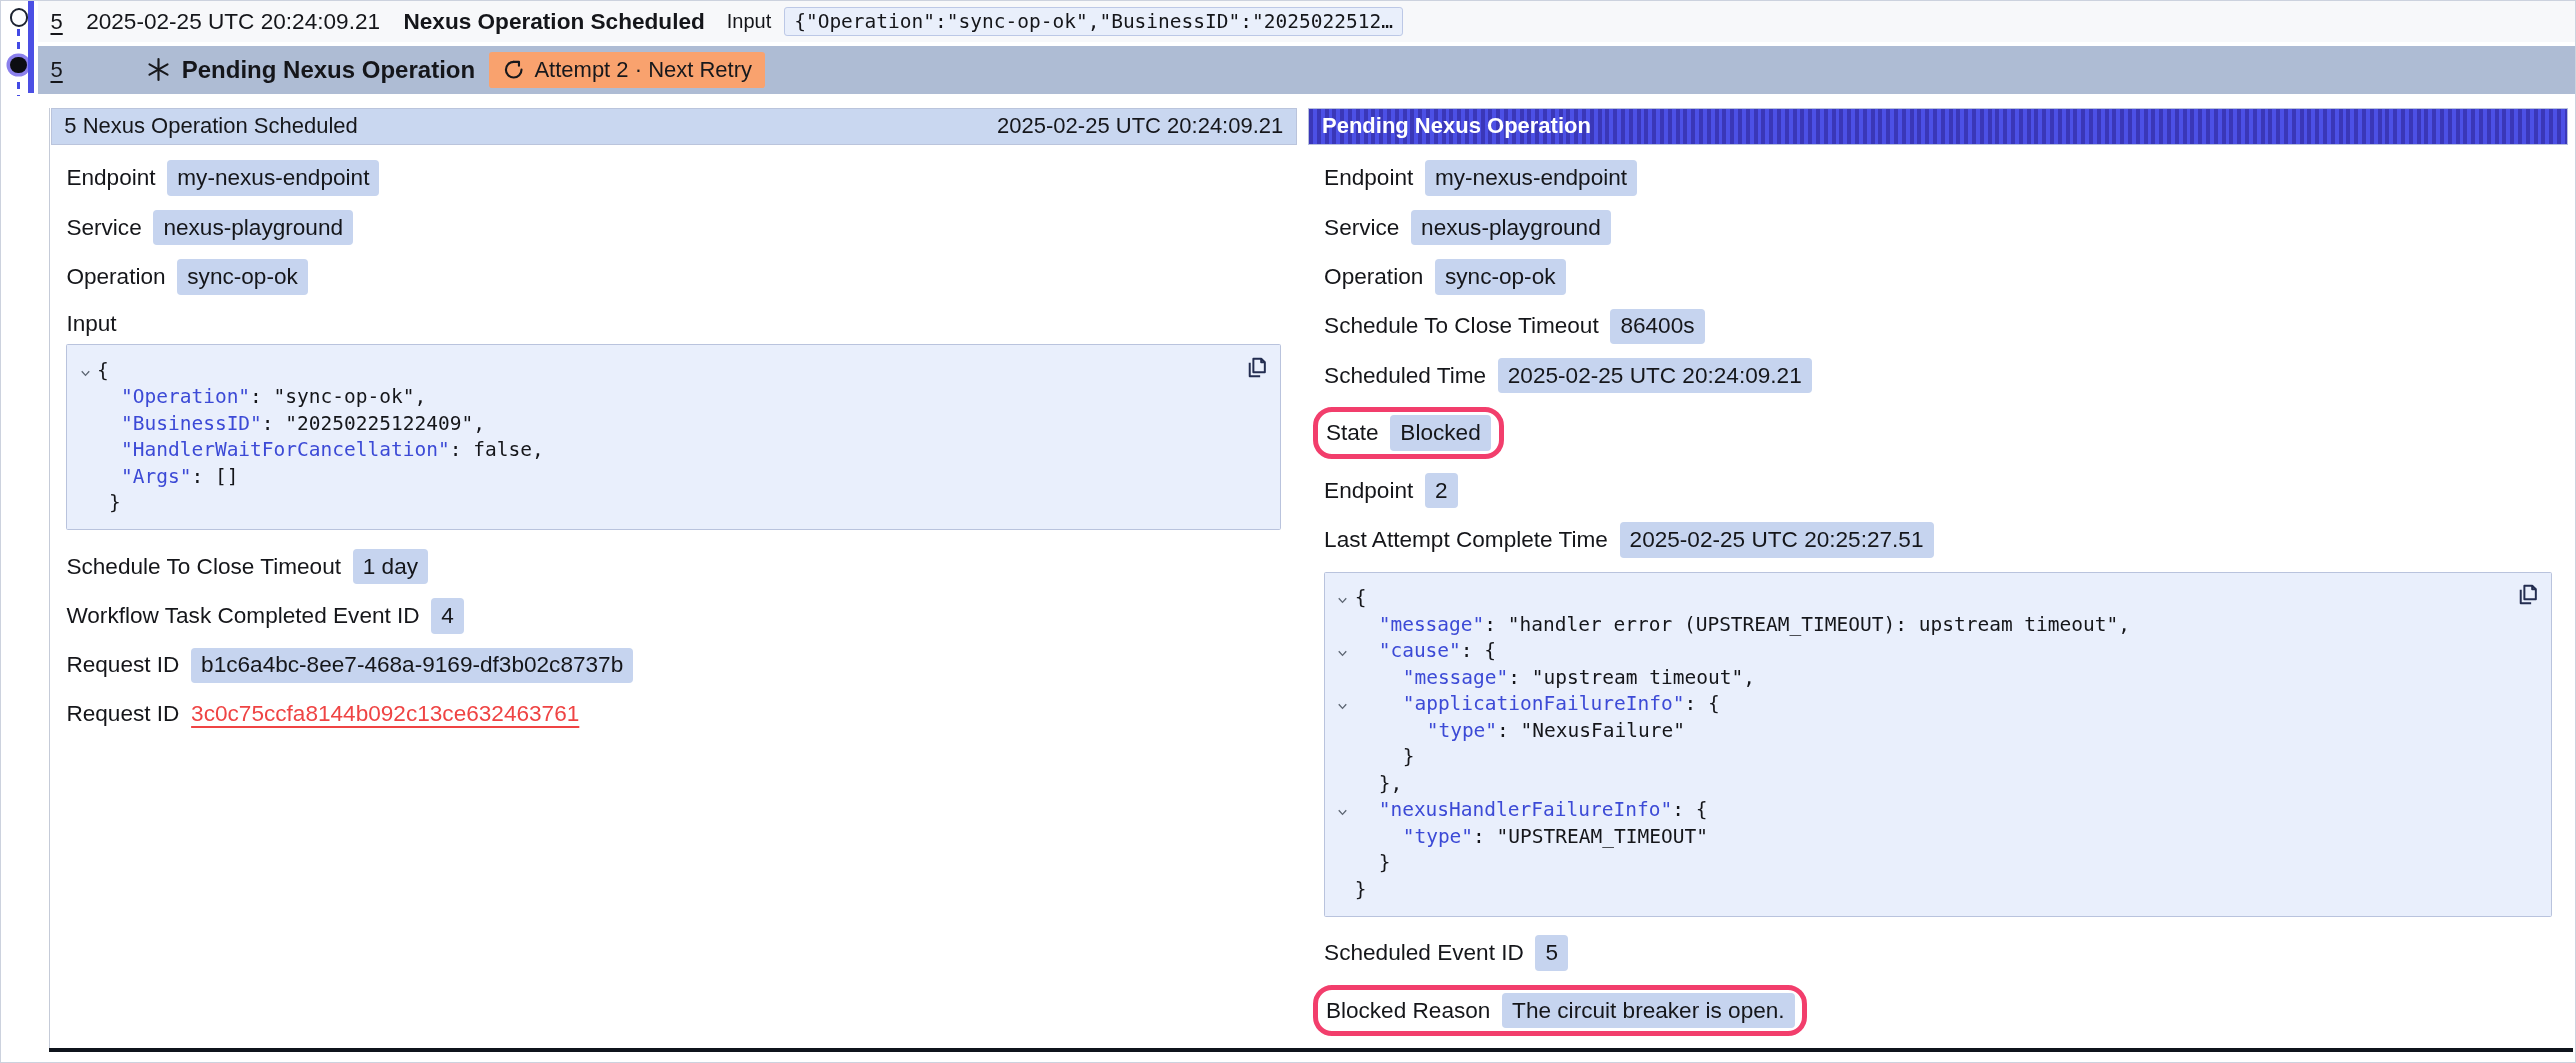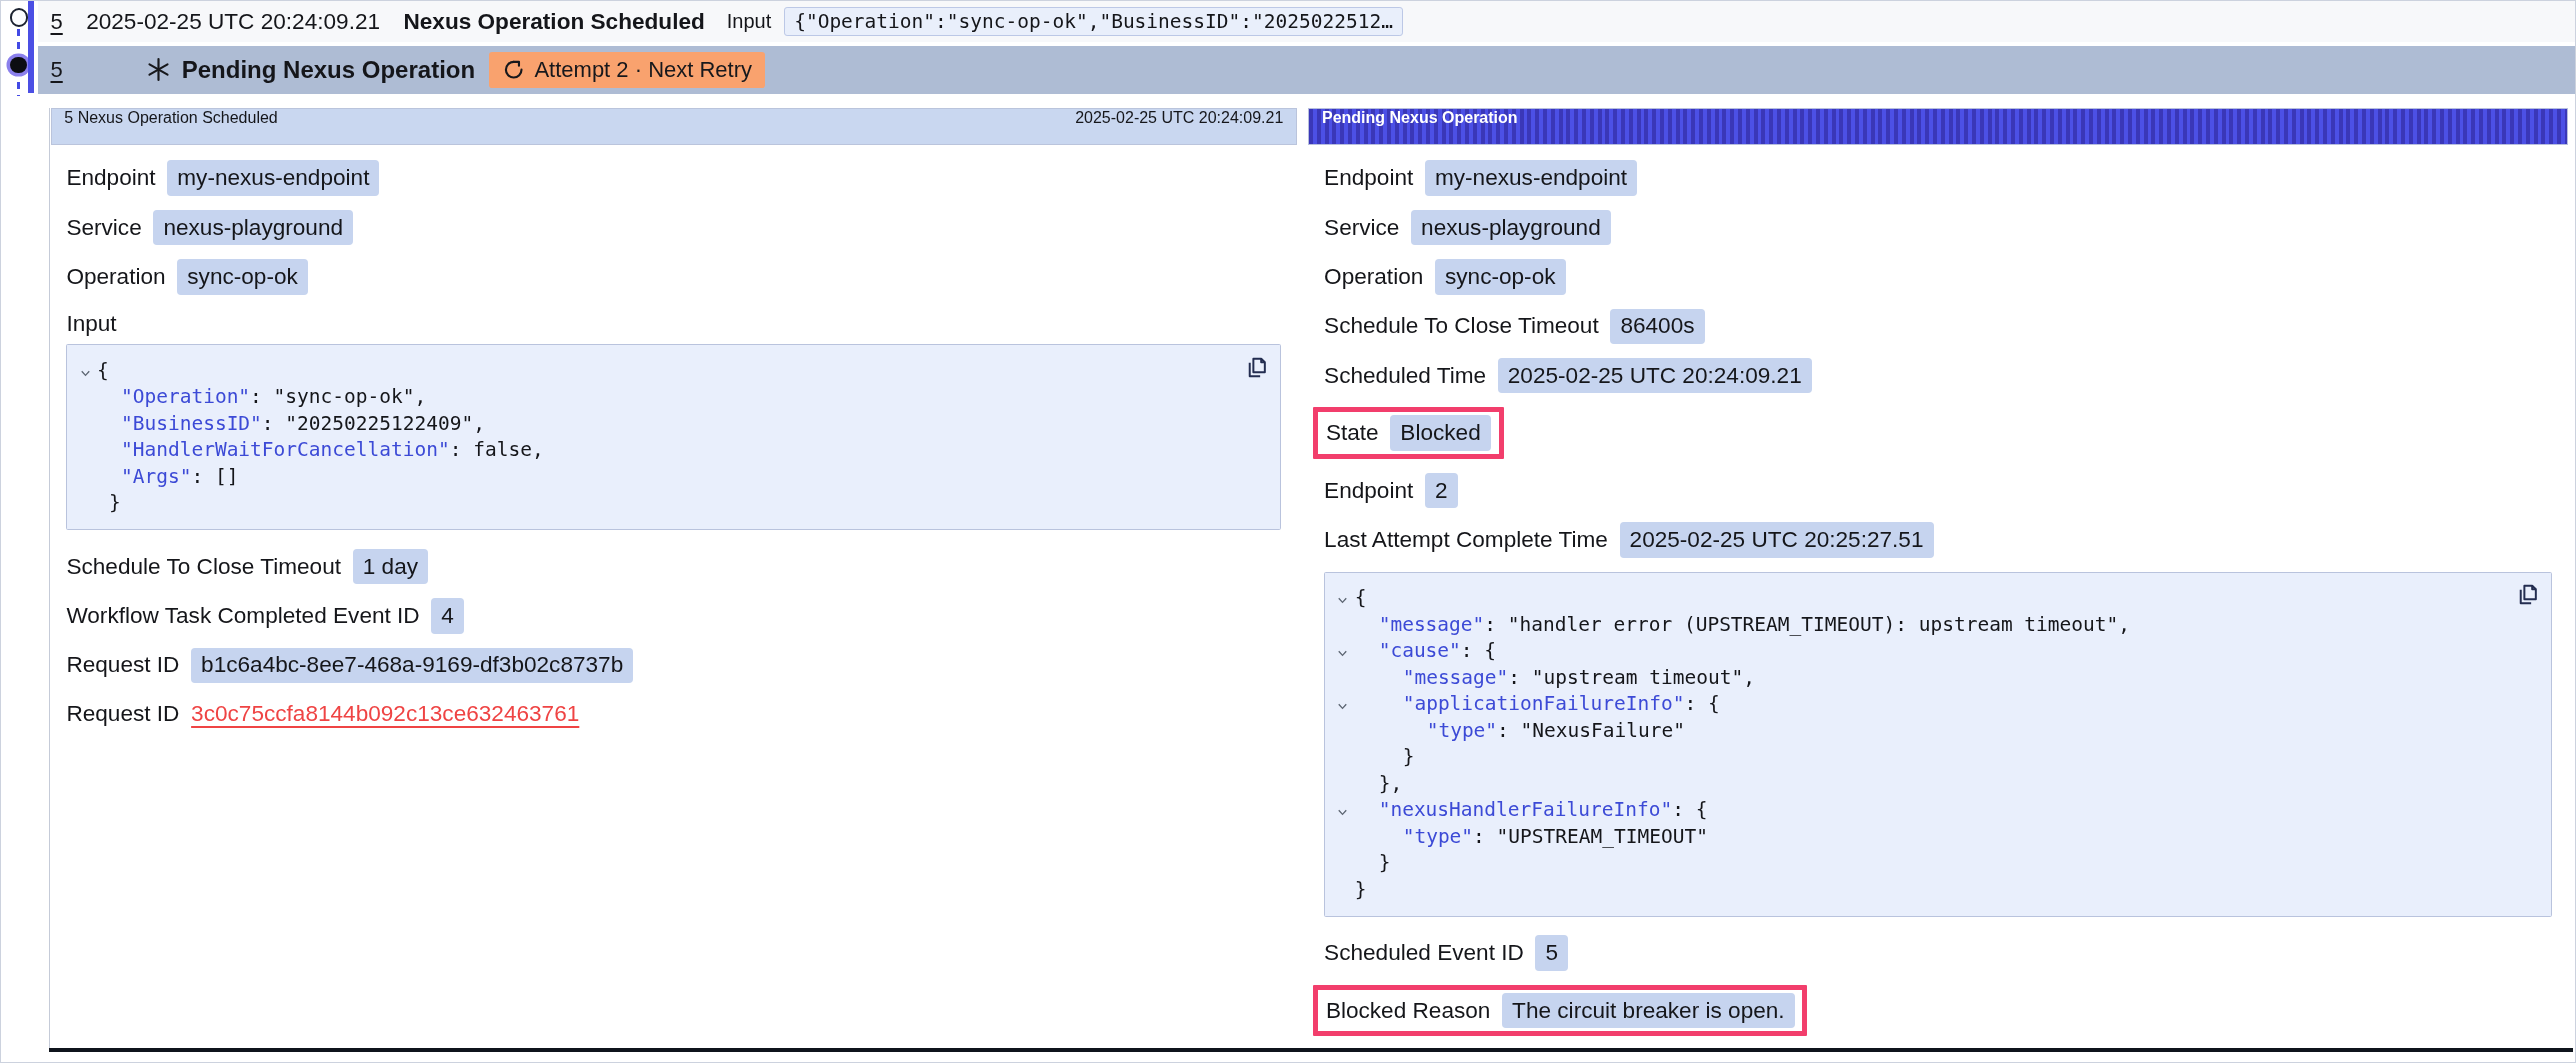--- a/index.html
+++ b/index.html
@@ -36,33 +36,33 @@
   .pending-title { margin-left:11px; font-weight:700; font-size:24px; }
   .retry-badge { margin-left:14px; display:inline-flex; align-items:center; gap:9.4px;
                  background:#f9a26e; border-radius:3.1px; padding:4.7px 12.5px; font-size:22px; color:#17181c; }
 
   
   .details { display:flex; gap:11.7px; margin:14px 7px 0 48px; height:943px;
              border-left:1.6px solid #c5cbd8; }
   .panel { background:#ffffff; }
   .panel.left { width:1246px; flex:none; margin-left:0.8px; }
   .panel.right { flex:1; }
-  .panel-header { height:37px; display:flex; justify-content:space-between;
-                  padding:0 12.5px; font-size:16px; background:#c9d7f0; border:0.8px solid #bac4dc; }
+  .panel-header { height:37px; display:flex; align-items:center; justify-content:space-between;
+                  padding:0 12.5px; font-size:22px; background:#c9d7f0; border:0.8px solid #bac4dc; }
   .panel-header.striped { background:repeating-linear-gradient(90deg,#3a37b8 0 3.9px,#4c50e6 3.9px 7.8px);
                           color:#ffffff; font-weight:600; border:0.8px solid #b7bedd; }
   .panel-body { padding:15.6px 15.6px 0 15.6px; }
 
   .field-row { display:flex; align-items:center; min-height:34px; margin-bottom:14px; }
   .field-label { font-size:22.6px; margin-right:11.7px; white-space:nowrap; }
   .label-only { min-height:31px; margin-bottom:4.7px; }
   .chip { background:#c6d4ef; border-radius:3.9px; padding:4.7px 10px; font-size:22.6px; white-space:nowrap; }
   .link-value { color:#ef4444; text-decoration:underline; text-underline-offset:4.7px;
                 font-size:22.6px; cursor:pointer; white-space:nowrap; }
-  .hl-box { display:inline-flex; align-items:center; border:5.5px solid #f23e6c; border-radius:1px;
+  .hl-box { display:inline-flex; align-items:center; border:5.5px solid #f23e6c; border-radius:19px;
             padding:3.1px 7.8px; margin-left:-11px; background:#ffffff; position:relative; z-index:2; }
 
   .code-block { position:relative; background:#e9effc; border:1.6px solid #b9c3dd; border-radius:1.6px;
                 padding:12.5px 55px 12.5px 6.2px; margin:1.6px 0 18.7px 0;
                 font-family:"DejaVu Sans Mono","Liberation Mono",monospace;
                 font-size:19.5px; line-height:26.5px; color:#15161a; }
   .code-line { display:flex; }
   .gutter { width:23.4px; flex:none; display:flex; justify-content:center; align-items:center; }
   .gutter svg { transform:translateY(1.6px); }
   .code-content { white-space:pre; padding-left:calc(var(--ind) * 12px); }

